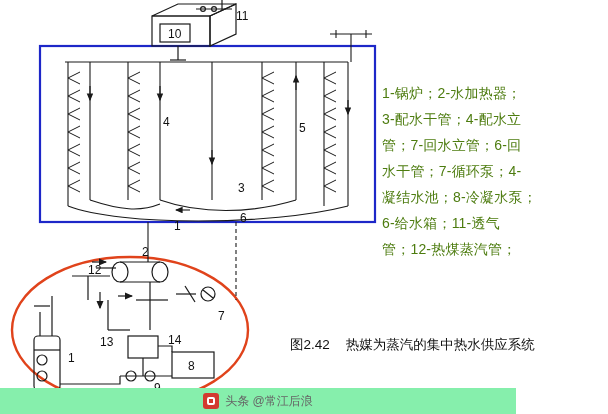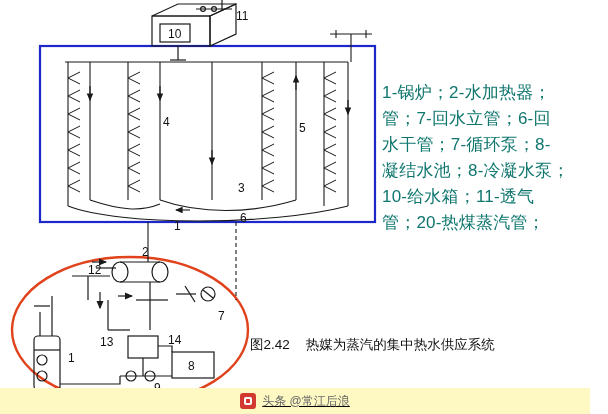--- a/index.html
+++ b/index.html
@@ -1,22 +1,22 @@
 <!DOCTYPE html>
 <html><head>
 <meta charset="utf-8">
 <style>
   html,body{margin:0;padding:0;}
   body{width:608px;height:414px;background:#ffffff;font-family:"Liberation Sans",sans-serif;overflow:hidden;position:relative;}
   #stage{position:absolute;left:0;top:0;width:608px;height:414px;}
   svg.diagram{position:absolute;left:0;top:0;width:608px;height:414px;}
-  .legend{position:absolute;left:382px;top:80px;width:218px;font-size:17px;line-height:26px;color:#0f766e;letter-spacing:0.2px;}
+  .legend{position:absolute;left:382px;top:80px;width:218px;font-size:14px;line-height:26px;color:#4d7c0f;letter-spacing:0.2px;}
   .caption{position:absolute;left:250px;top:336px;font-size:13.5px;color:#111;}
-  .caption .num{margin-right:16px;}
-  .footer{position:absolute;left:0;bottom:0;width:590px;height:26px;background:#fef9c3;display:flex;align-items:center;justify-content:center;text-decoration:underline;}
+  .caption .num{margin-right:16px;margin-left:40px;}
+  .footer{position:absolute;left:0;bottom:0;width:516px;height:26px;background:#86efac;display:flex;align-items:center;justify-content:center;}
   .footer .logo{width:16px;height:16px;border-radius:3px;background:#d33a2f;margin-right:6px;position:relative;}
   .footer .logo:after{content:"";position:absolute;left:4px;top:4px;width:8px;height:8px;border:2px solid #fff;border-radius:2px;box-sizing:border-box;}
   .footer .ftxt{font-size:12px;color:#666;}
   .lbl-b{font-size:12px;fill:#111;font-family:"Liberation Sans",sans-serif;}
 </style>
 </head>
 <body>
 
 <div id="stage">
 
@@ -179,25 +179,26 @@
     <text class="lbl-b" x="88" y="274">12</text>
     <text class="lbl-b" x="100" y="346">13</text>
     <text class="lbl-b" x="168" y="344">14</text>
     <text class="lbl-b" x="188" y="370">8</text>
     <text class="lbl-b" x="154" y="392">9</text>
     <text class="lbl-b" x="218" y="320">7</text>
   </svg>
 
   <div class="legend">
     <div>1-锅炉；2-水加热器；</div>
+    <div>3-配水干管；4-配水立</div>
     <div>管；7-回水立管；6-回</div>
-    <div>水干管；7-循环泵；8-</div>
+    <div>水干管；7-循环泵；4-</div>
     <div>凝结水池；8-冷凝水泵；</div>
-    <div>10-给水箱；11-透气</div>
-    <div>管；20-热煤蒸汽管；</div>
+    <div>6-给水箱；11-透气</div>
+    <div>管；12-热煤蒸汽管；</div>
   </div>
 
   <div class="caption">
     <span class="num">图2.42</span><span>热媒为蒸汽的集中热水供应系统</span>
   </div>
 
   <div class="footer">
     <span class="logo"></span>
     <span class="ftxt">头条 @常江后浪</span>
   </div>

